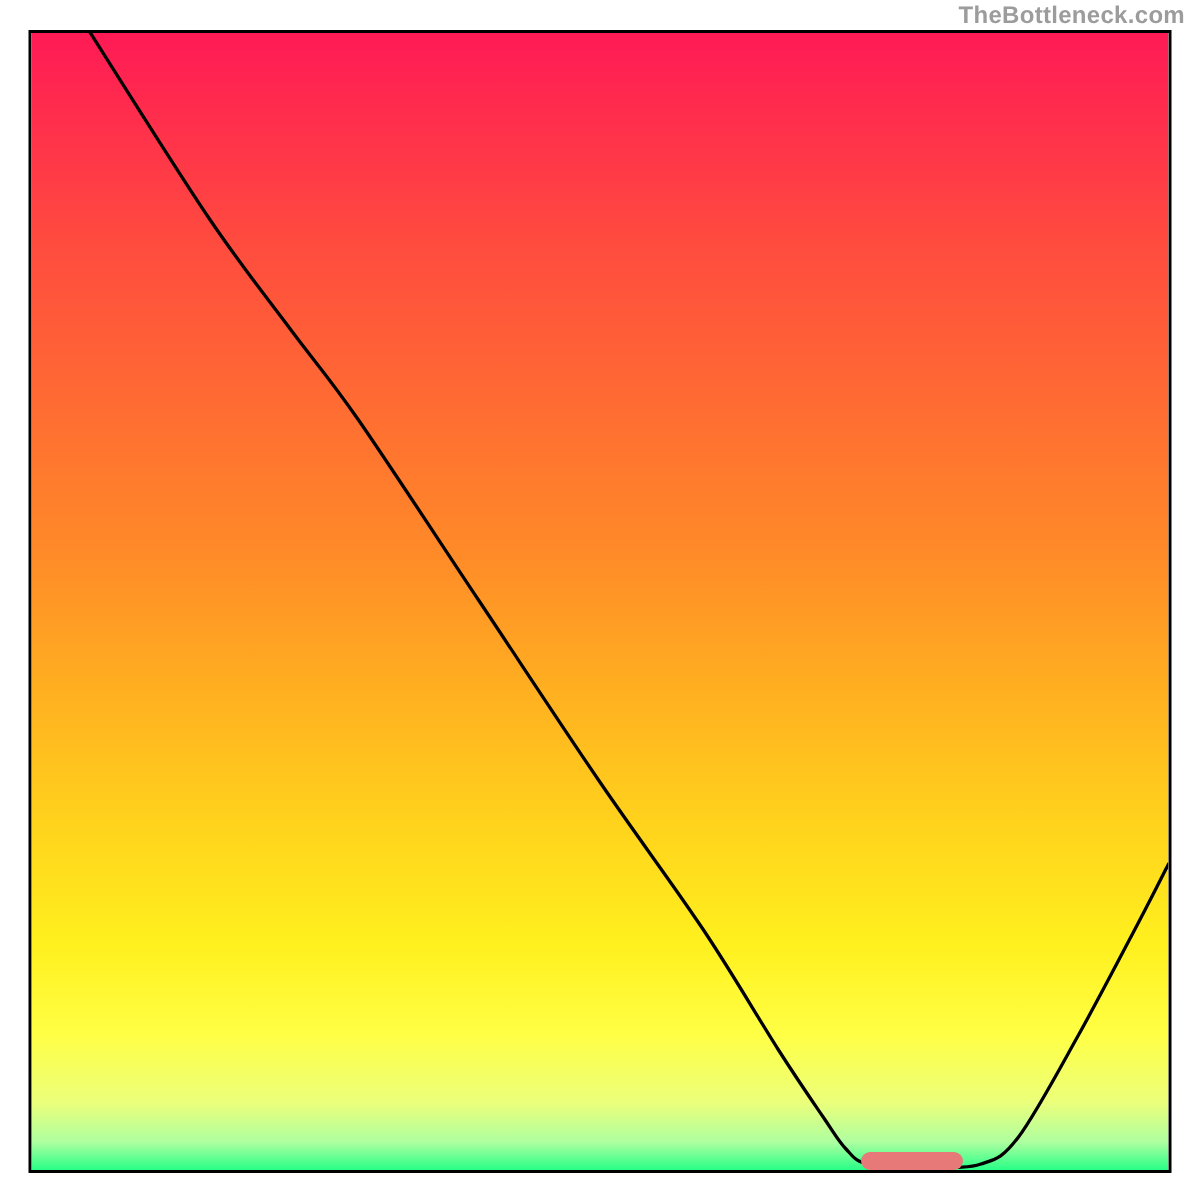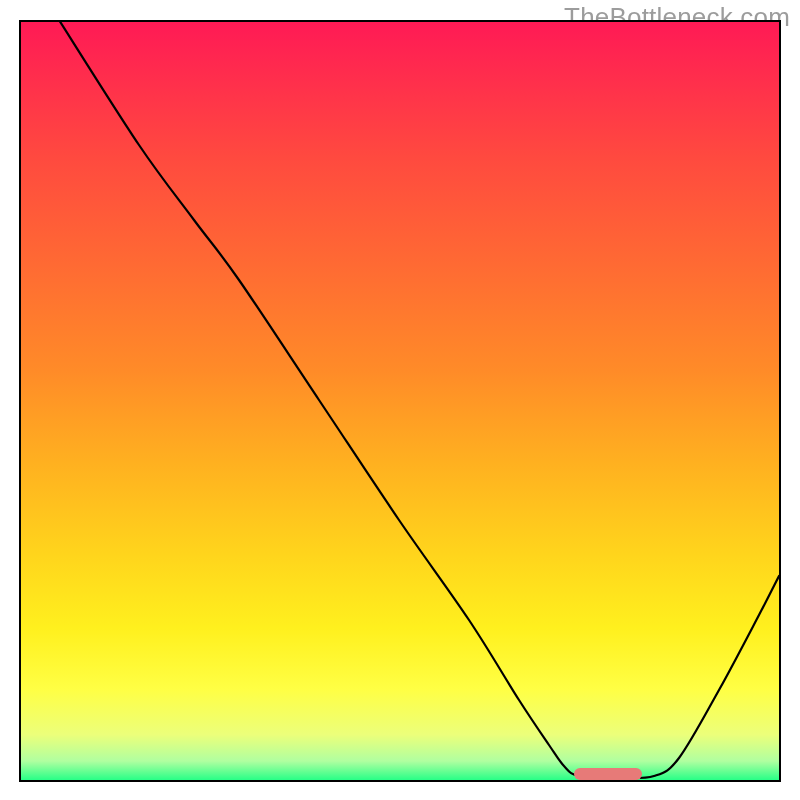--- a/index.html
+++ b/index.html
@@ -13,22 +13,22 @@
   .stage {
     position: relative;
     width: 800px;
     height: 800px;
   }
   .watermark {
     position: absolute;
     top: 2px;
     right: 10px;
     font-family: Arial, Helvetica, sans-serif;
-    font-size: 26px;
-    font-weight: 400;
+    font-size: 16px;
+    font-weight: 700;
     color: #9c9c9c;
     letter-spacing: 0.2px;
     text-align: right;
   }
   .plot-frame {
     position: absolute;
     left: 19px;
     top: 20px;
     width: 762px;
     height: 762px;

